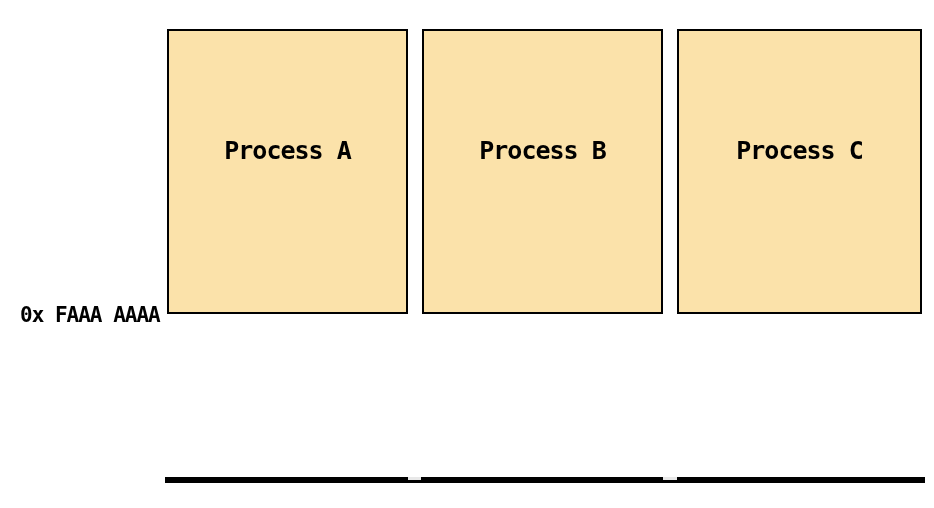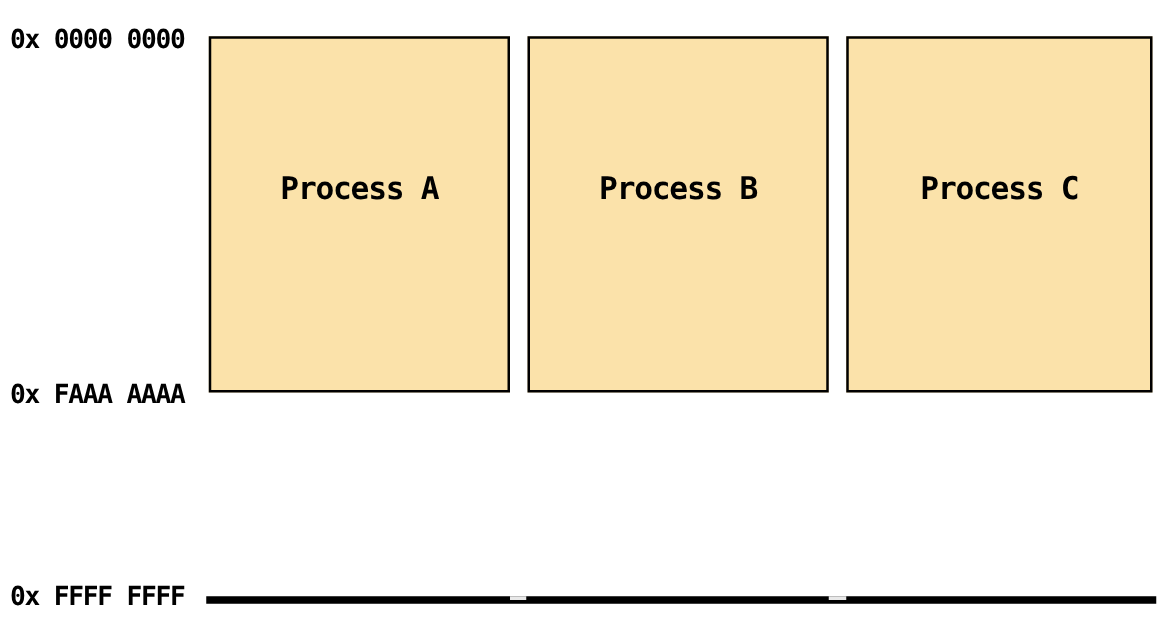--- a/index.html
+++ b/index.html
@@ -21,21 +21,21 @@
     position:absolute;
     left:8px;
     height:24px;line-height:24px;
     font-weight:bold;
     font-size:21px;
     letter-spacing:-1px;
     color:#000;
     white-space:nowrap;
   }
   .addr-top{top:19px;}
-  .addr-mid{top:303px;}
+  .addr-mid{top:303px;margin-left:12px;}
   .addr-bottom{top:465px;}
   .box{
     position:absolute;
     box-sizing:border-box;
     border:2px solid var(--border);
     display:flex;
     align-items:center;
     justify-content:center;
   }
   .process{
@@ -73,25 +73,23 @@
     background:var(--notch);
   }
   .notch-1{left:243px;width:13px;}
   .notch-2{left:498px;width:14px;}
 </style>
 </head>
 <body>
 
 <div class="canvas">
 
-  <div class="addr addr-top">0x 0000 0000</div>
 
   <div class="addr addr-mid">0x FAAA AAAA</div>
 
-  <div class="addr addr-bottom">0x FFFF FFFF</div>
 
   <div class="box process process-a">
     <span class="box-label">Process A</span>
   </div>
 
   <div class="box process process-c">
     <span class="box-label">Process C</span>
   </div>
 
   <div class="box process process-b">

